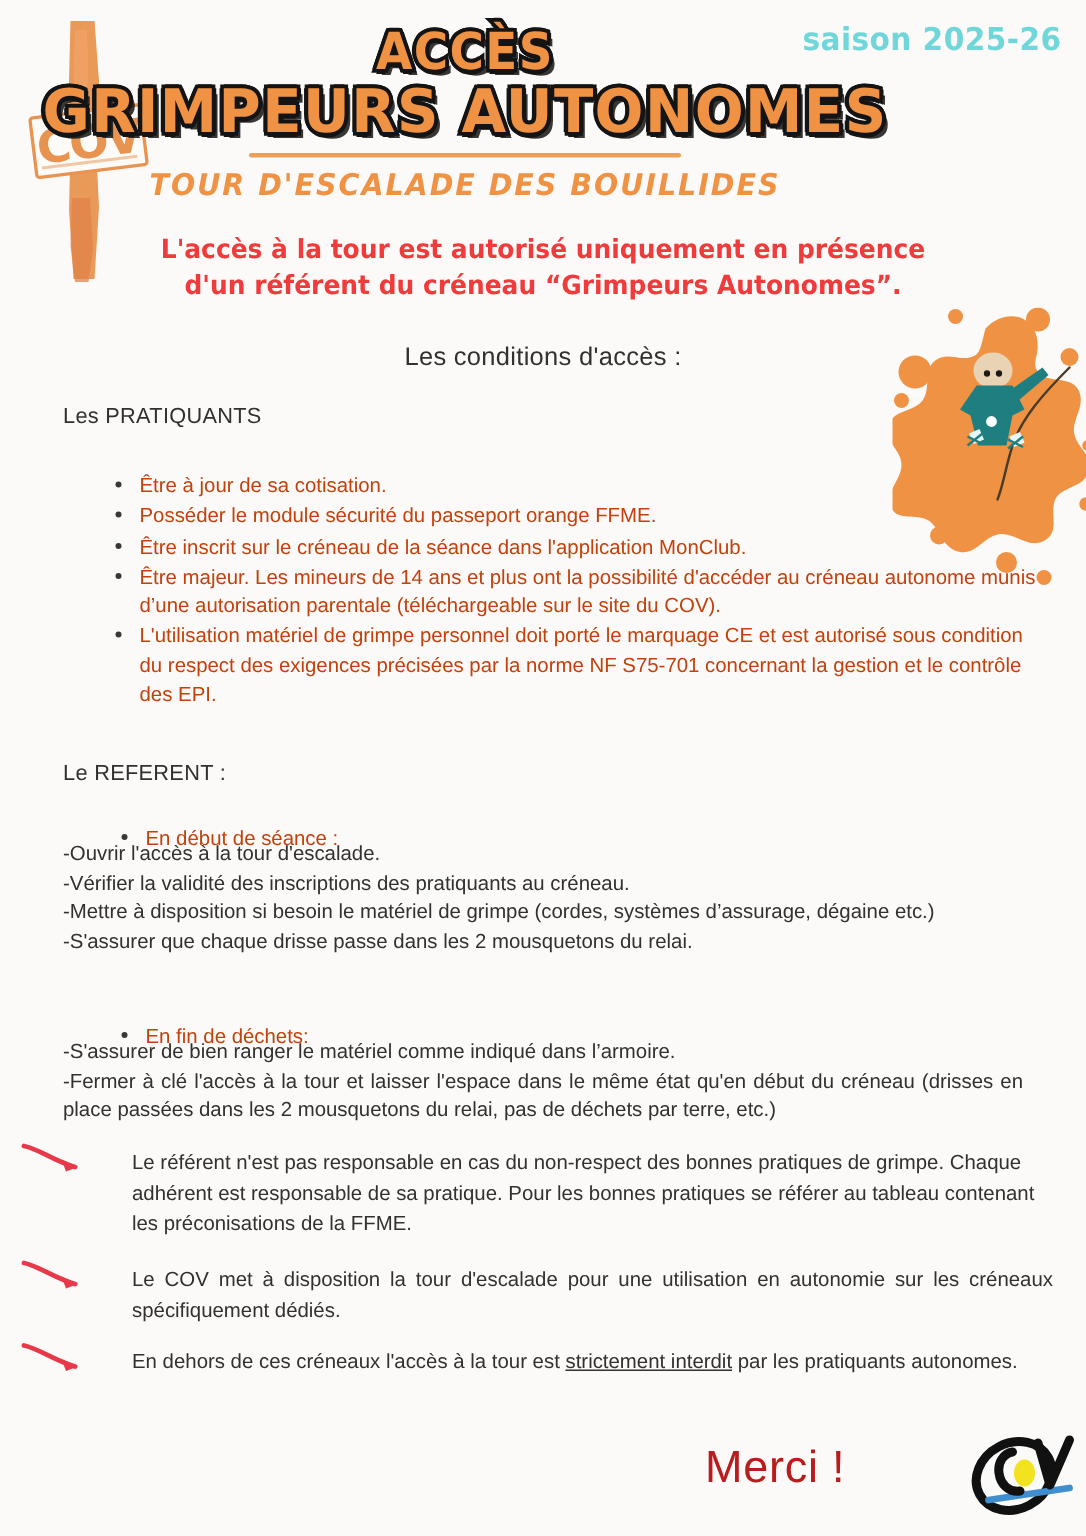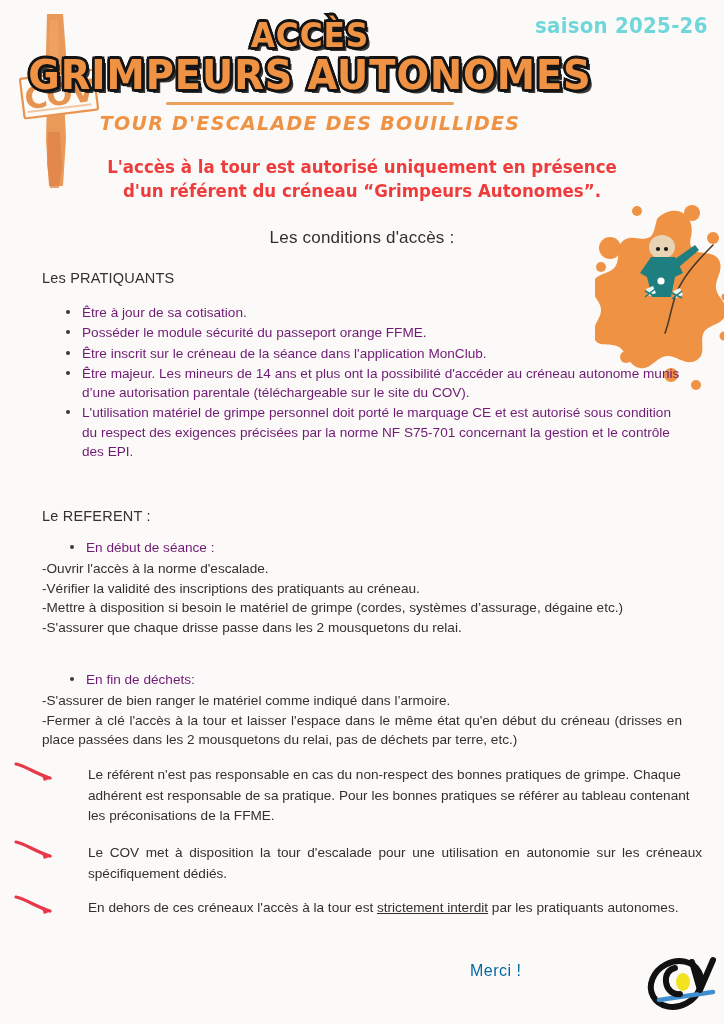--- a/index.html
+++ b/index.html
@@ -76,22 +76,22 @@
     font-size:17px;color:#33302e;letter-spacing:.2px;
   }
   .sec-head{
     position:absolute;left:42px;
     font-size:14.5px;color:#33302e;letter-spacing:.2px;
   }
   #prat-head{top:270px;}
   #ref-head{top:508px;}
 
   ul.blist{
-    position:absolute;margin:0;padding:0 0 0 22px;list-style:none;
-    font-size:13.6px;line-height:1.42;color:#701a75;
+    position:absolute;margin:11px;padding:0 0 0 22px;list-style:none;
+    font-size:13.6px;line-height:1.42;color:#c2410c;
   }
   ul.blist li{position:relative;padding-left:18px;margin:0 0 1px 0;}
   ul.blist li::before{
     content:"";position:absolute;left:2px;top:7px;
     width:4px;height:4px;border-radius:50%;background:#3a3734;
   }
   #prat-list{left:42px;top:303px;width:620px;}
   #ref-start-list{left:46px;top:538px;width:600px;}
   #ref-end-list{left:46px;top:670px;width:600px;}
 
@@ -111,21 +111,21 @@
   #ap2{top:843px;}
   #ap3{top:898px;}
   .arrow{position:absolute;width:48px;height:30px;}
   #ar1{left:14px;top:760px;}
   #ar2{left:14px;top:838px;}
   #ar3{left:14px;top:893px;}
   u.ul{text-decoration:underline;}
 
   .merci{
     position:absolute;left:470px;top:962px;
-    font-size:16px;color:#0369a1;letter-spacing:.5px;
+    font-size:30px;color:#b91c1c;letter-spacing:.5px;
   }
 </style>
 </head>
 <body>
 
 <div class="page">
 
   <svg class="cov-brush" viewBox="0 0 92 178" aria-hidden="true">
     <g fill="#e8934f">
       <path d="M33 2 h16 l3 40 -2 44 2 40 -3 48 h-14 l-3 -46 1 -42 -1 -44 z" opacity=".95"></path>
@@ -199,21 +199,21 @@
     <li>Être majeur. Les mineurs de 14 ans et plus ont la possibilité d'accéder au créneau autonome munis d’une autorisation parentale (téléchargeable sur le site du COV).</li>
     <li>L'utilisation matériel de grimpe personnel doit porté le marquage CE et est autorisé sous condition du respect des exigences précisées par la norme NF S75-701 concernant la gestion et le contrôle des EPI.</li>
   </ul>
 
   <div class="sec-head" id="ref-head">Le REFERENT :</div>
 
   <ul class="blist" id="ref-start-list">
     <li>En début de séance :</li>
   </ul>
   <div class="dash-block" id="ref-start-dashes">
-    <p>-Ouvrir l'accès à la norme d'escalade.</p>
+    <p>-Ouvrir l'accès à la tour d'escalade.</p>
     <p>-Vérifier la validité des inscriptions des pratiquants au créneau.</p>
     <p class="justify">-Mettre à disposition si besoin le matériel de grimpe (cordes, systèmes d’assurage, dégaine etc.)</p>
     <p>-S'assurer que chaque drisse passe dans les 2 mousquetons du relai.</p>
   </div>
 
   <ul class="blist" id="ref-end-list">
     <li>En fin de déchets:</li>
   </ul>
   <div class="dash-block" id="ref-end-dashes">
     <p>-S'assurer de bien ranger le matériel comme indiqué dans l’armoire.</p>

